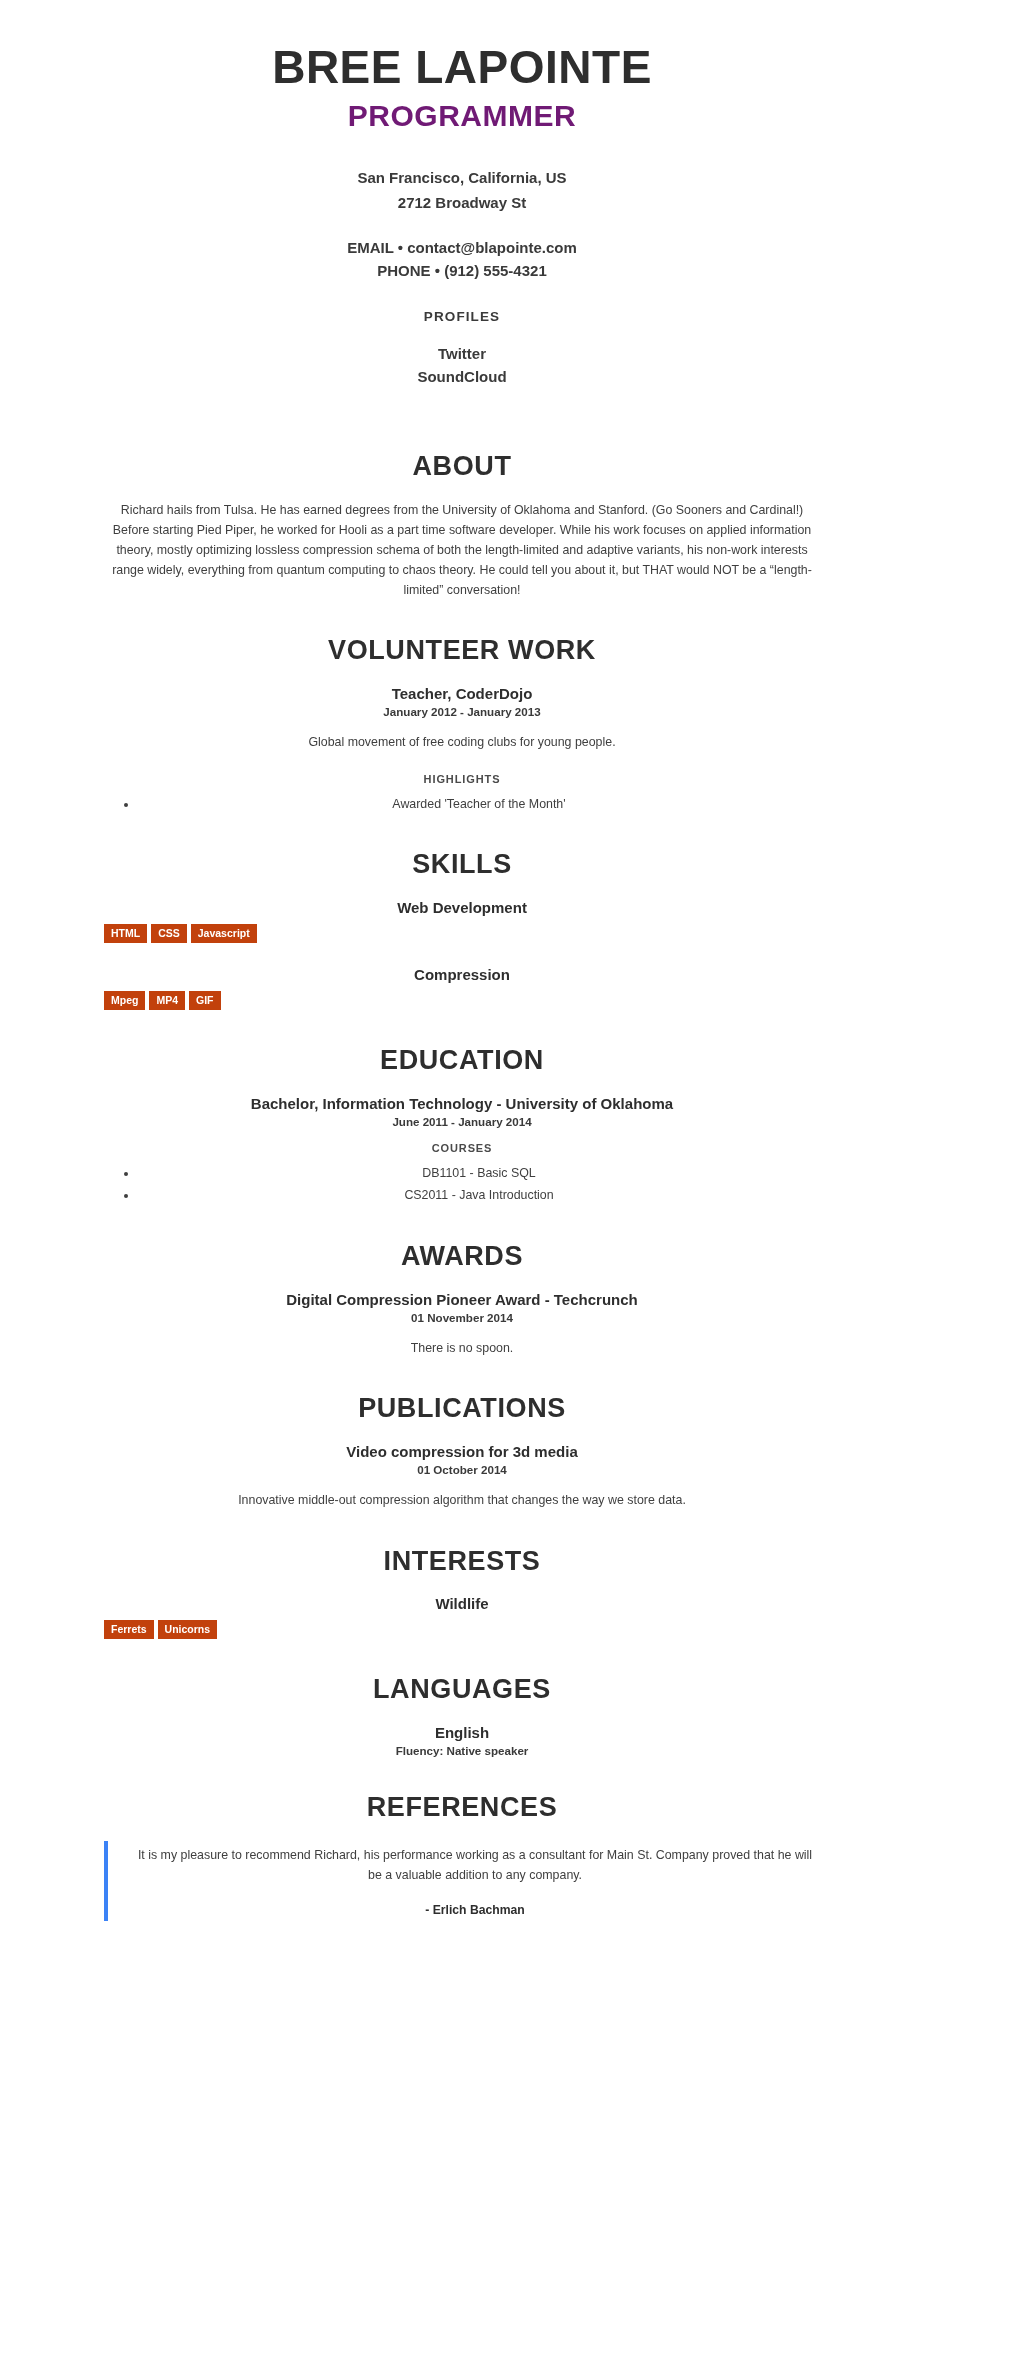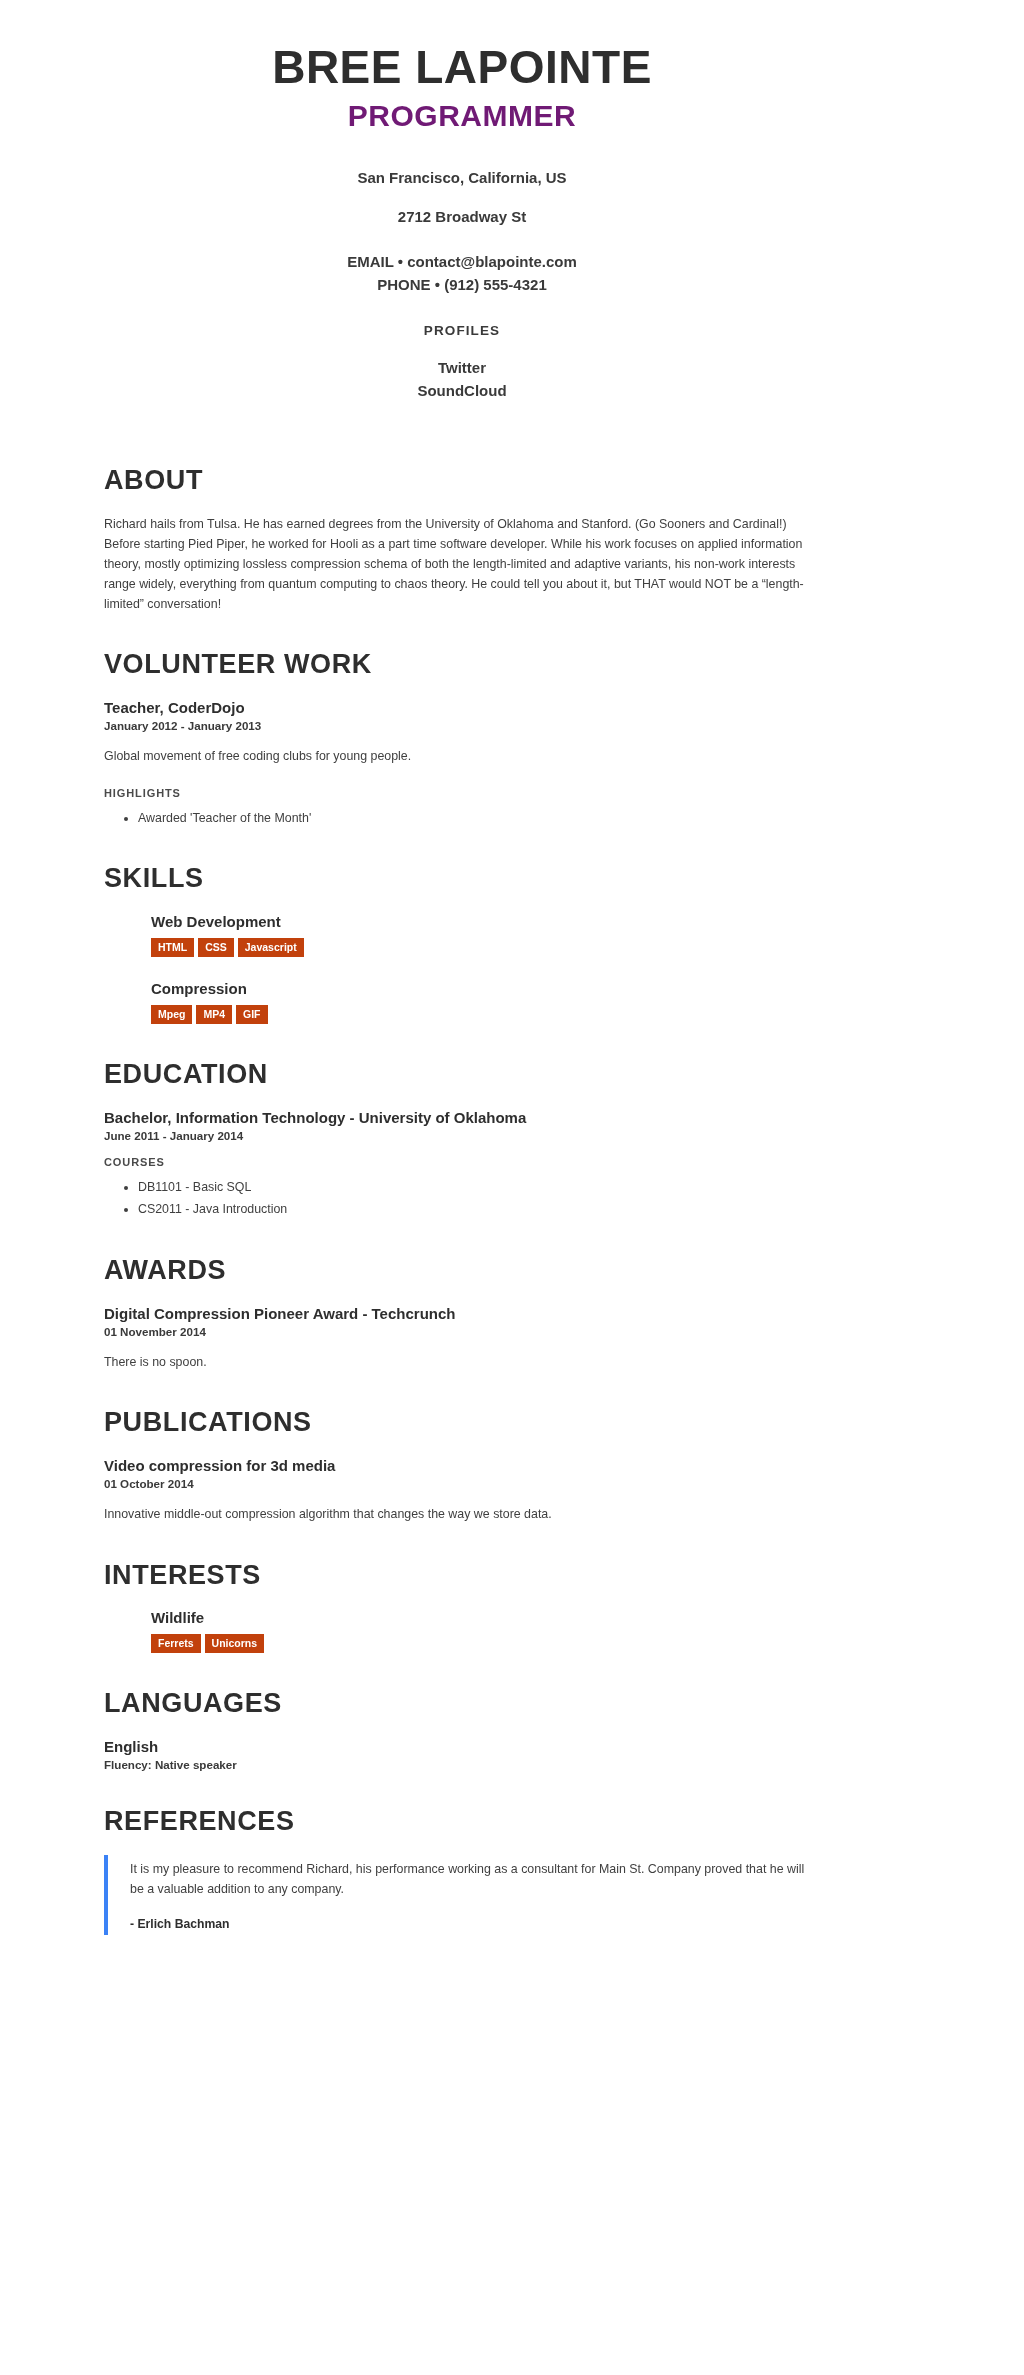--- a/index.html
+++ b/index.html
@@ -44,21 +44,21 @@
     margin: 0 0 34px 0;
     line-height: 1.1;
   }
   .contact-block {
     font-size: 15px;
     font-weight: bold;
     color: #3a3a3a;
     line-height: 1.55;
     margin-bottom: 22px;
   }
-  .contact-block div { margin: 16px; }
+  .contact-block div { margin: 2px; }
   .contact-lines {
     font-size: 15px;
     font-weight: bold;
     color: #3a3a3a;
     line-height: 1.55;
     margin-bottom: 26px;
   }
   .profiles-title {
     font-size: 13.5px;
     font-weight: bold;
@@ -70,20 +70,21 @@
     font-size: 15px;
     font-weight: bold;
     color: #3a3a3a;
     line-height: 1.55;
     margin-bottom: 10px;
   }
 
   
   .content {
     padding: 18px 104px 60px 104px;
+    text-align: center;
   }
   .section { margin-bottom: 6px; }
   .section-title {
     font-size: 27px;
     font-weight: bold;
     letter-spacing: 0.6px;
     color: #2e2e2e;
     margin: 36px 0 18px 0;
     line-height: 1.1;
   }
@@ -140,21 +141,21 @@
   }
   .chip {
     background: #c2410c;
     color: #ffffff;
     font-size: 10.5px;
     font-weight: bold;
     padding: 4px 7px 5px 7px;
     line-height: 1;
     white-space: nowrap;
   }
-  .skill-group { margin-bottom: 22px; margin-left: 47px; }
+  .skill-group { margin-bottom: 22px; }
 
   
   .quote {
     border-left: 4px solid #3b82f6;
     padding: 4px 0 4px 22px;
     margin-top: 12px;
   }
   .quote-text {
     font-size: 12.4px;
     line-height: 1.62;

